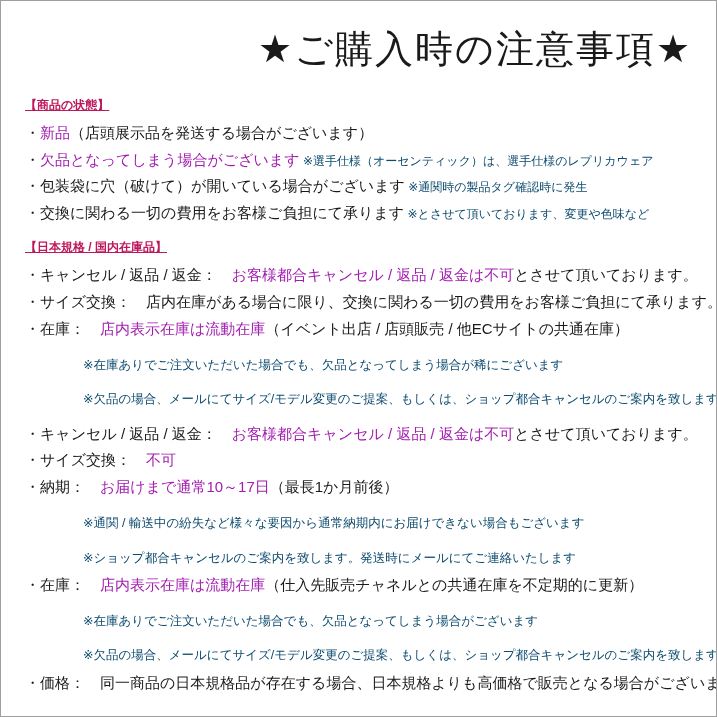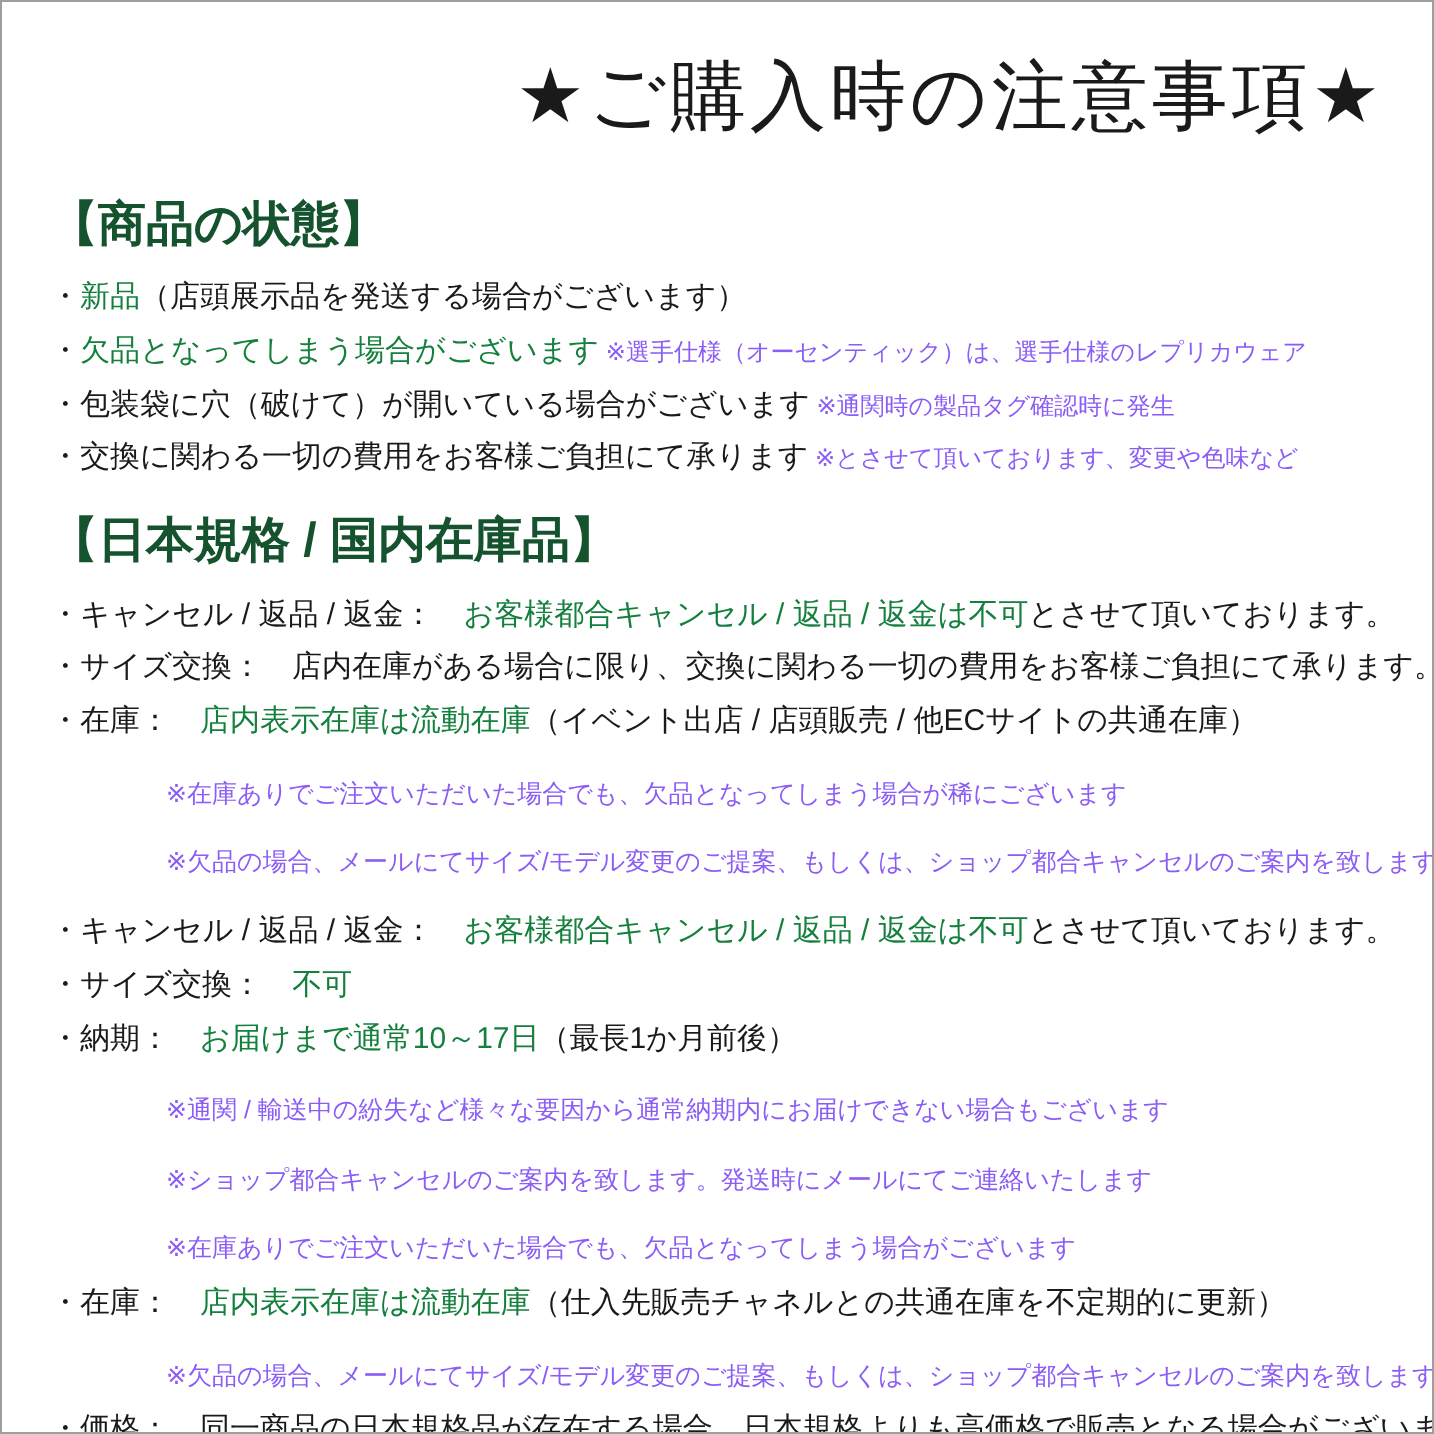--- a/index.html
+++ b/index.html
@@ -22,41 +22,42 @@
     font-size: 38px;
     font-weight: normal;
     letter-spacing: 2px;
     text-align: right;
     margin: 16px 0 24px 0;
     line-height: 1.2;
     color: #1a1a1a;
   }
   .section { margin-top: 16px; }
   .section-heading {
-    font-size: 24px;
+    font-size: 12px;
     font-weight: bold;
     line-height: 1.35;
     margin: 0 0 10px 0;
-    color: #14532d;
+    color: #be185d;
+    text-decoration: underline;
   }
   .line {
     font-size: 15px;
     line-height: 1.32;
     margin: 7px 0;
     white-space: nowrap;
   }
   .line.note {
     font-size: 12.5px;
     margin-left: 58px;
     margin-top: 18px;
     margin-bottom: 9px;
   }
   .c-k { color: #1a1a1a; }
-  .c-r { color: #15803d; }
-  .c-b { color: #8b5cf6; font-size: 12px; }
+  .c-r { color: #a21caf; }
+  .c-b { color: #0c4a6e; font-size: 12px; }
   .line.note .c-b { font-size: inherit; }
 </style>
 </head>
 <body>
 
 <div class="page">
   <h1 class="title">★ご購入時の注意事項★</h1>
   <div>
       <section class="section">
         <div class="section-heading">【商品の状態】</div>
@@ -72,19 +73,19 @@
         <div class="line bullet"><span class="c-k">・在庫：　</span><span class="c-r">店内表示在庫は流動在庫</span><span class="c-k">（イベント出店 / 店頭販売 / 他ECサイトの共通在庫）</span></div>
         <div class="line note"><span class="c-b">※在庫ありでご注文いただいた場合でも、欠品となってしまう場合が稀にございます</span></div>
         <div class="line note"><span class="c-b">※欠品の場合、メールにてサイズ/モデル変更のご提案、もしくは、ショップ都合キャンセルのご案内を致します</span></div>
       </section>
       <section class="section">
         <div class="line bullet"><span class="c-k">・キャンセル / 返品 / 返金：　</span><span class="c-r">お客様都合キャンセル / 返品 / 返金は不可</span><span class="c-k">とさせて頂いております。</span></div>
         <div class="line bullet"><span class="c-k">・サイズ交換：　</span><span class="c-r">不可</span></div>
         <div class="line bullet"><span class="c-k">・納期：　</span><span class="c-r">お届けまで通常10～17日</span><span class="c-k">（最長1か月前後）</span></div>
         <div class="line note"><span class="c-b">※通関 / 輸送中の紛失など様々な要因から通常納期内にお届けできない場合もございます</span></div>
         <div class="line note"><span class="c-b">※ショップ都合キャンセルのご案内を致します。発送時にメールにてご連絡いたします</span></div>
+        <div class="line bullet"><span class="c-k">・在庫：　</span><span class="c-r">店内表示在庫は流動在庫</span><span class="c-k">（仕入先販売チャネルとの共通在庫を不定期的に更新）</span></div>
         <div class="line note"><span class="c-b">※在庫ありでご注文いただいた場合でも、欠品となってしまう場合がございます</span></div>
-        <div class="line bullet"><span class="c-k">・在庫：　</span><span class="c-r">店内表示在庫は流動在庫</span><span class="c-k">（仕入先販売チャネルとの共通在庫を不定期的に更新）</span></div>
         <div class="line note"><span class="c-b">※欠品の場合、メールにてサイズ/モデル変更のご提案、もしくは、ショップ都合キャンセルのご案内を致します</span></div>
         <div class="line bullet"><span class="c-k">・価格：　同一商品の日本規格品が存在する場合、日本規格よりも高価格で販売となる場合がございます</span></div>
       </section>
     </div>
 </div>
 
 </body></html>

